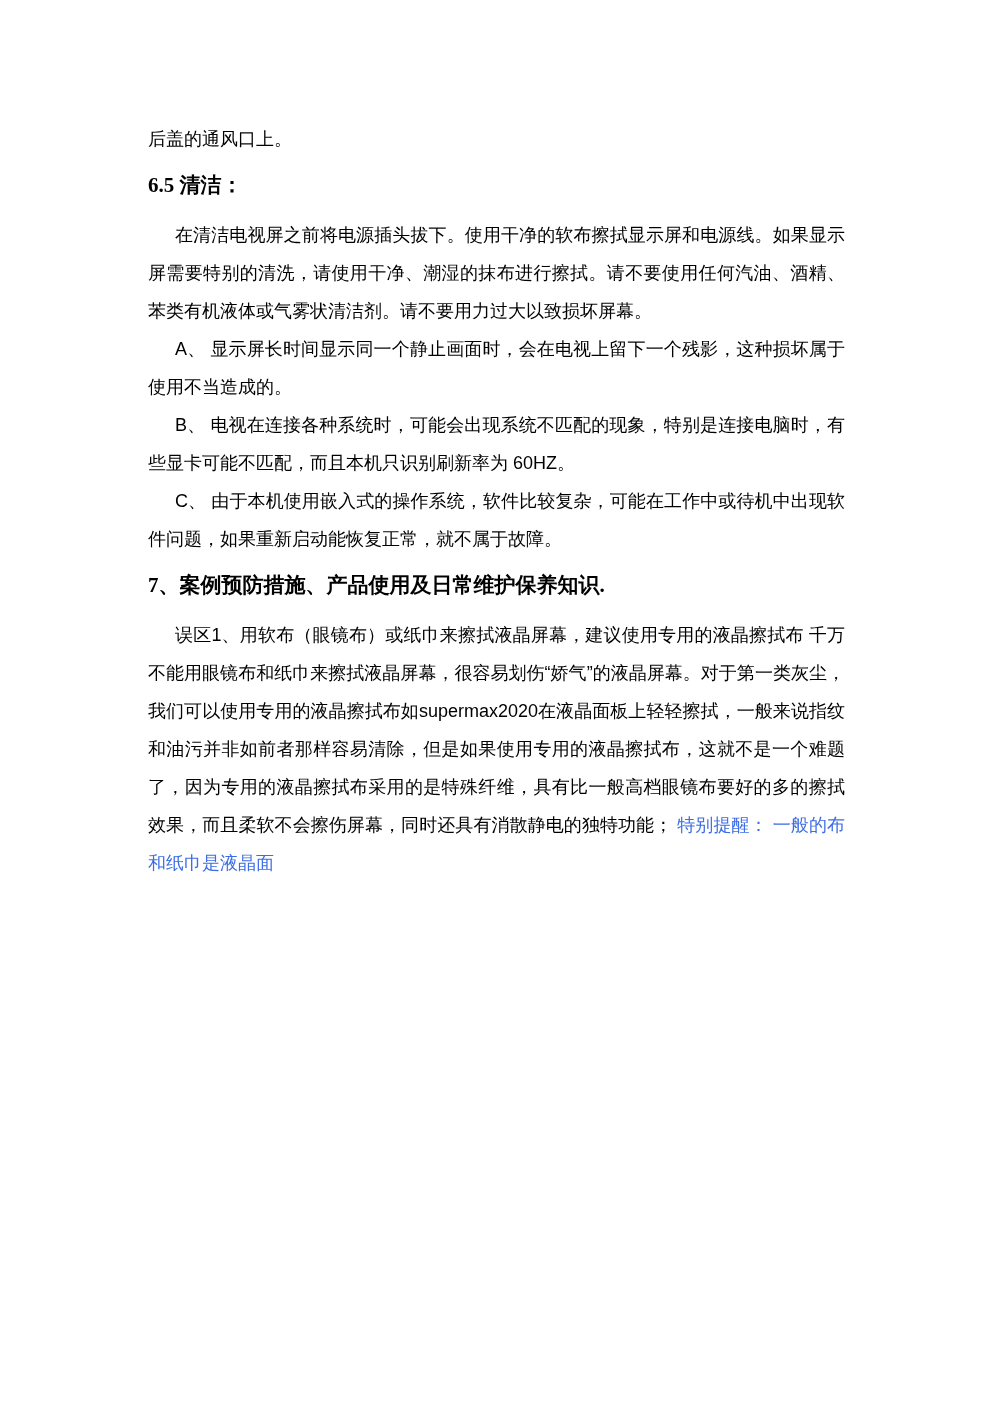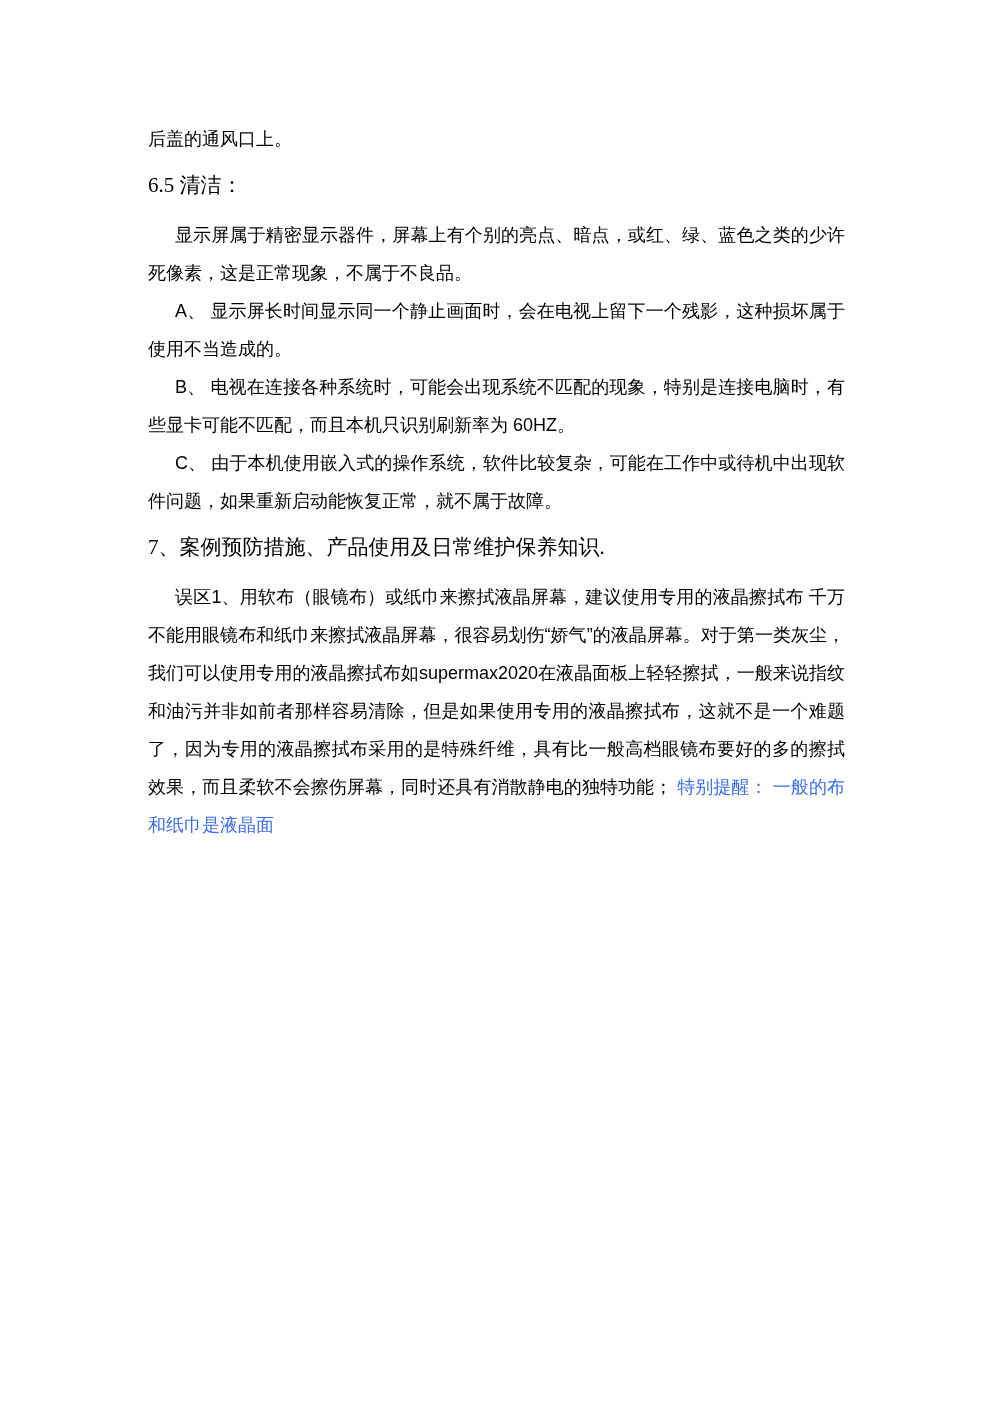--- a/index.html
+++ b/index.html
@@ -31,41 +31,41 @@
     color: #000000;
     font-family: "Liberation Sans", sans-serif;
   }
   .para.indent {
     text-indent: 27px;
   }
   .heading {
     margin: 8px 0 12px 0;
     font-size: 21px;
     line-height: 38px;
-    font-weight: normal;
+    font-weight: bold;
     color: #000000;
     font-family: "Liberation Serif", serif;
     text-align: left;
   }
   .special-note {
     color: #3d6de4;
   }
 </style>
 </head>
 <body>
 
 <div class="page">
 
   <p class="para">后盖的通风口上。</p>
 
   <h2 class="heading">6.5 清洁：</h2>
 
+  <p class="para indent">在清洁电视屏之前将电源插头拔下。使用干净的软布擦拭显示屏和电源线。如果显示屏需要特别的清洗，请使用干净、潮湿的抹布进行擦拭。请不要使用任何汽油、酒精、苯类有机液体或气雾状清洁剂。请不要用力过大以致损坏屏幕。</p>
 
 
-  <p class="para indent">显示屏属于精密显示器件，屏幕上有个别的亮点、暗点，或红、绿、蓝色之类的少许死像素，这是正常现象，不属于不良品。</p>
 
   <p class="para indent">A、 显示屏长时间显示同一个静止画面时，会在电视上留下一个残影，这种损坏属于使用不当造成的。</p>
 
   <p class="para indent">B、 电视在连接各种系统时，可能会出现系统不匹配的现象，特别是连接电脑时，有些显卡可能不匹配，而且本机只识别刷新率为 60HZ。</p>
 
   <p class="para indent">C、 由于本机使用嵌入式的操作系统，软件比较复杂，可能在工作中或待机中出现软件问题，如果重新启动能恢复正常，就不属于故障。</p>
 
   <h2 class="heading">7、案例预防措施、产品使用及日常维护保养知识.</h2>
 
 

